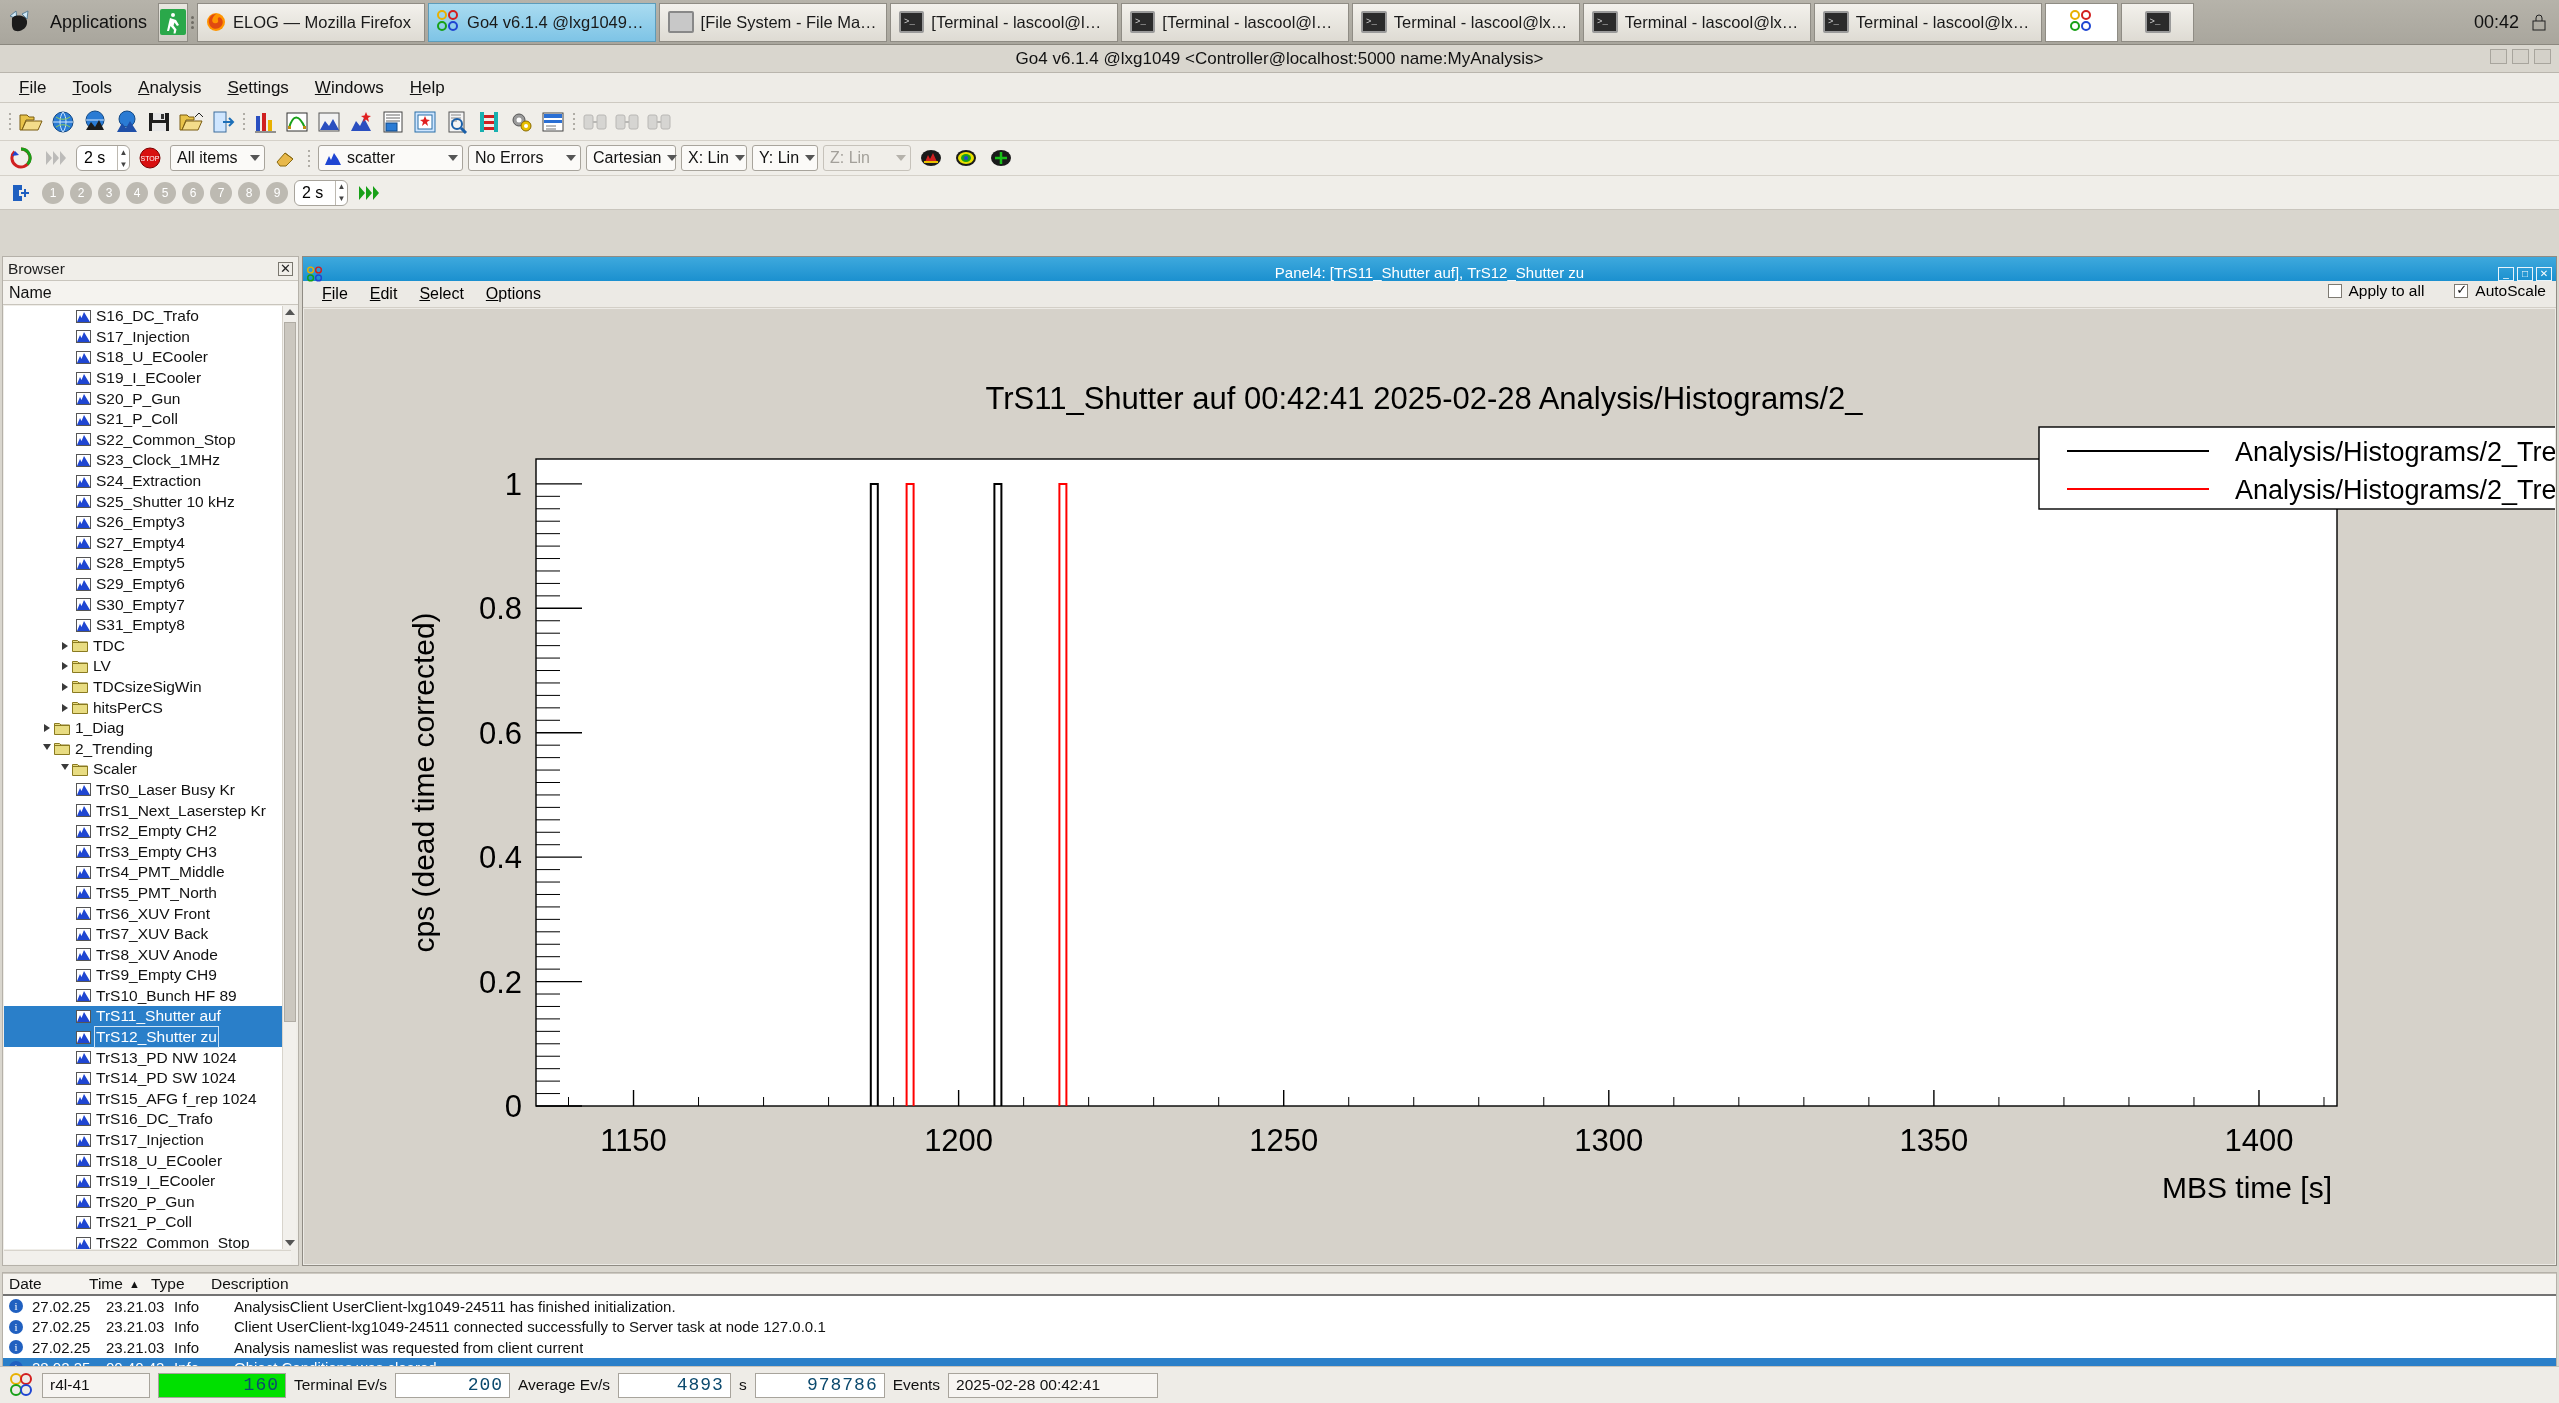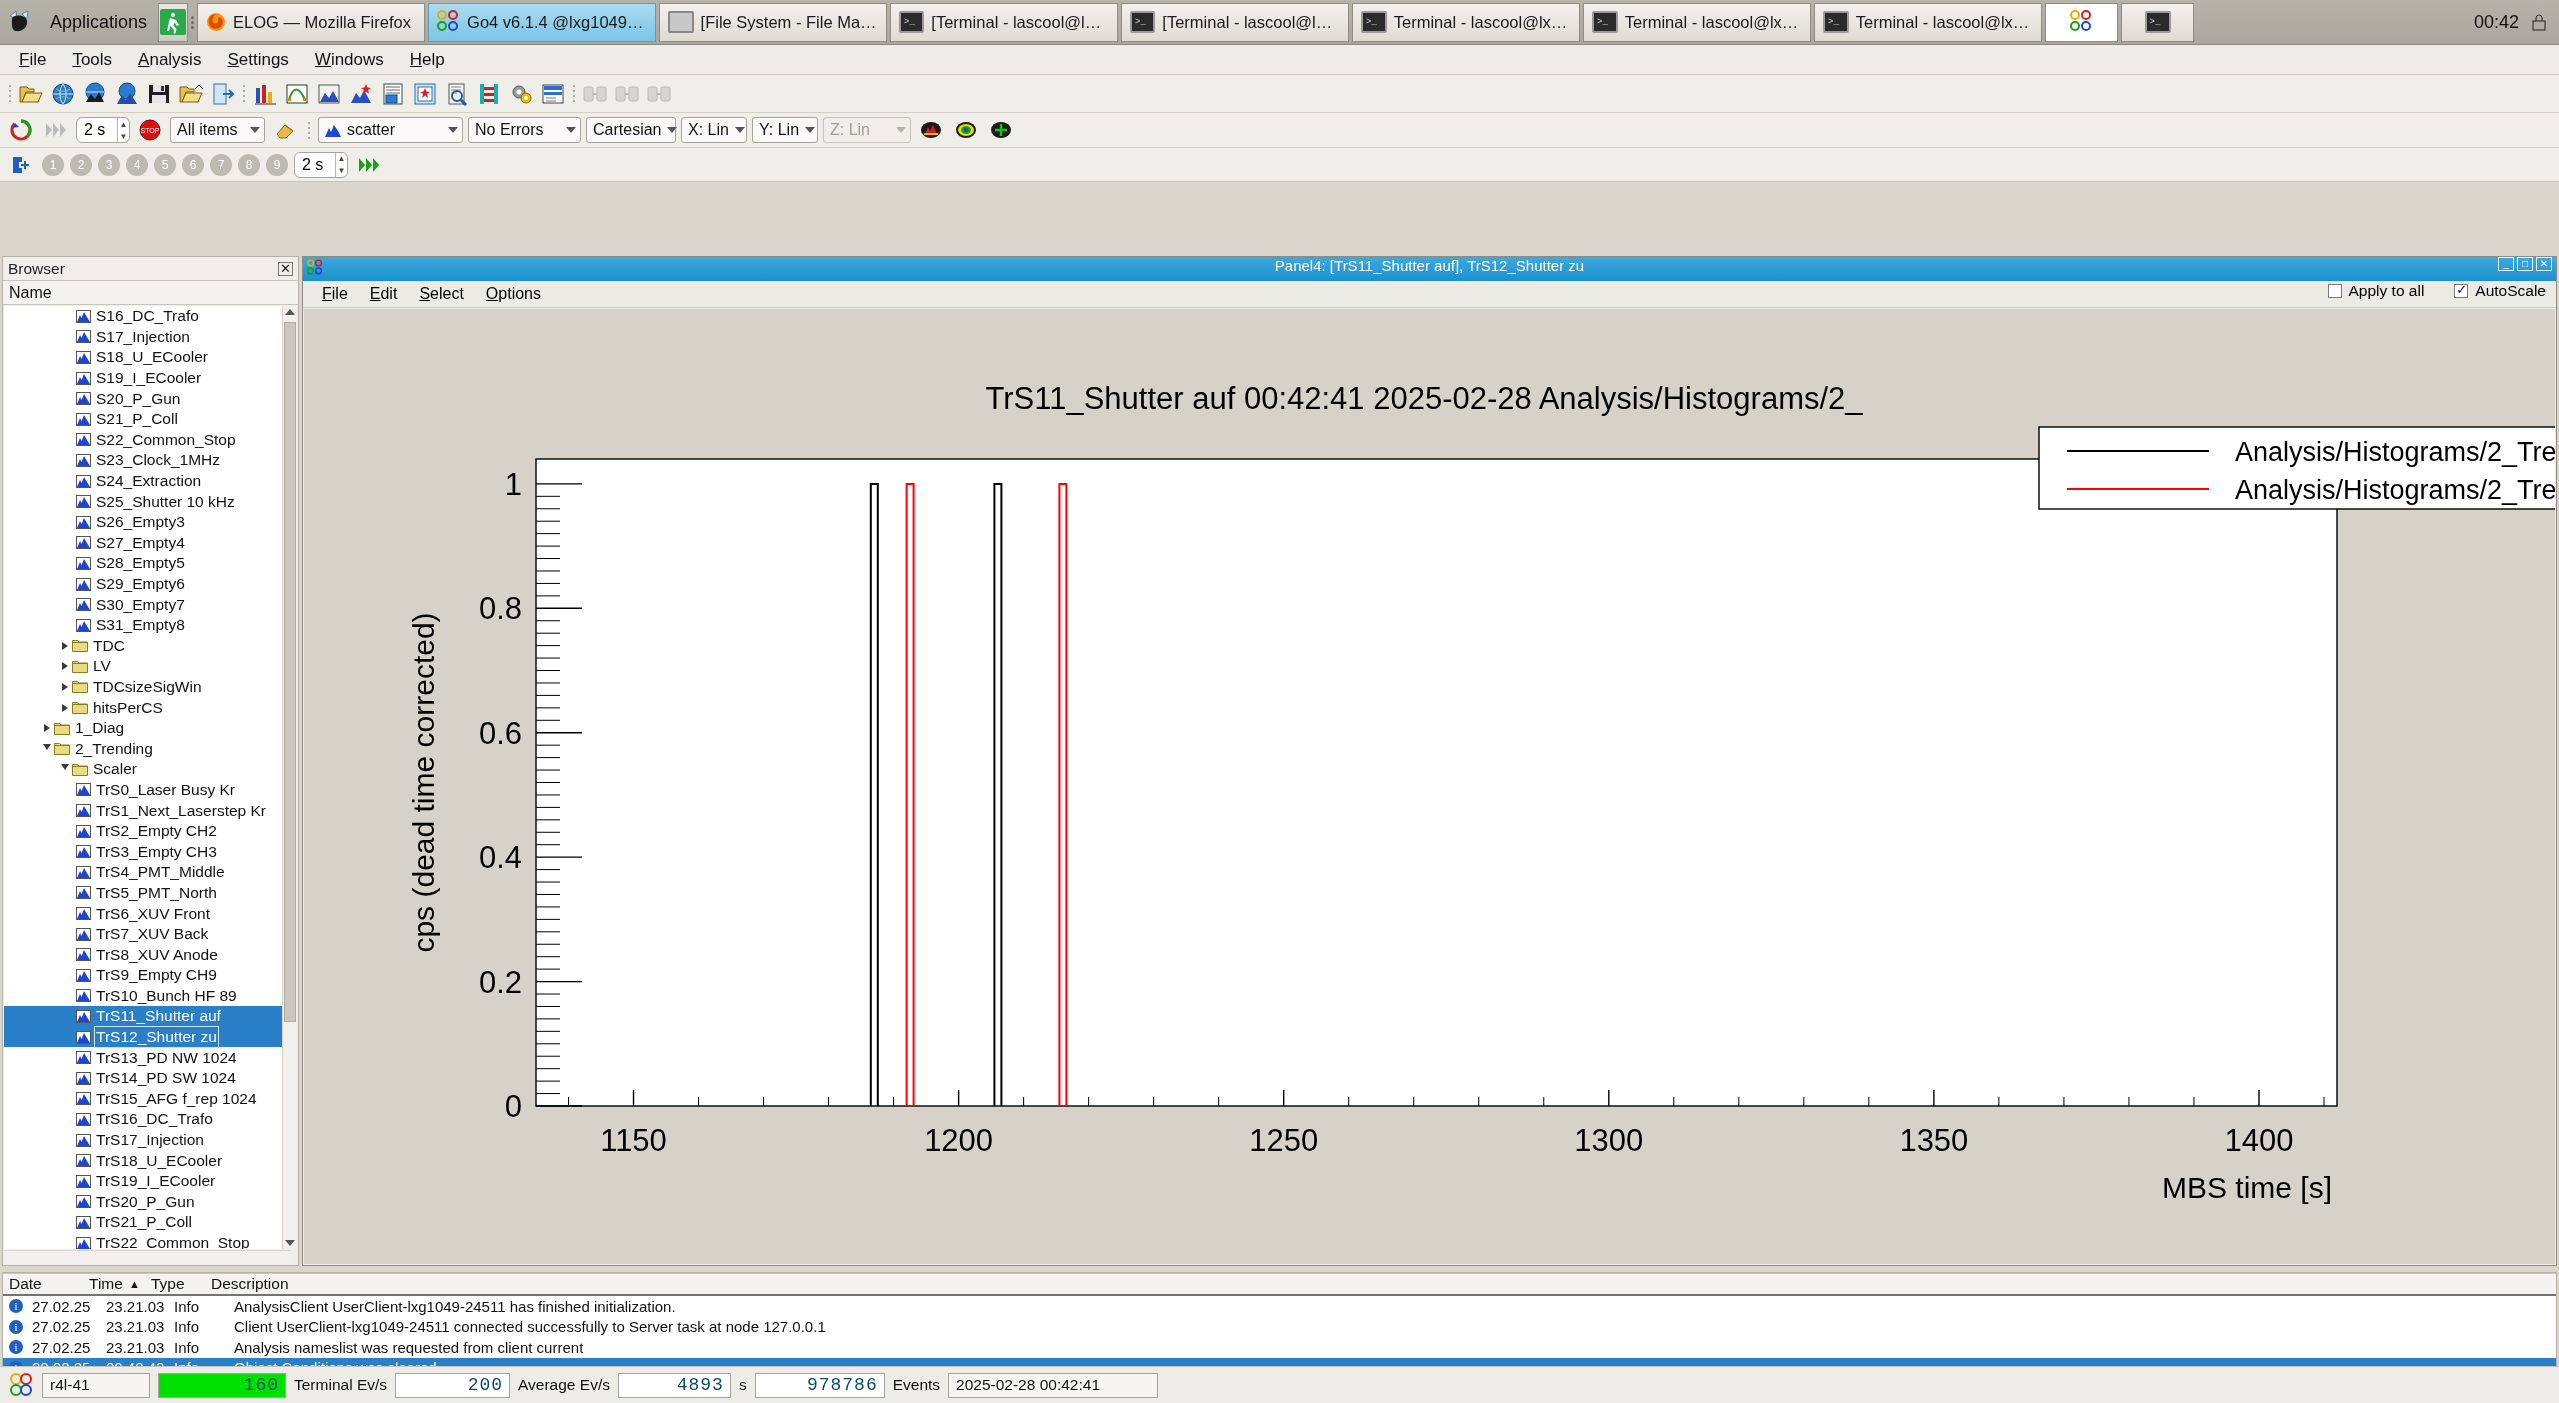--- a/index.html
+++ b/index.html
@@ -113,21 +113,21 @@
   .ico-fold { width:16px;height:13px;margin-right:5px;flex:0 0 auto; }
   #tree-scroll { position:absolute; right:2px; top:49px; width:14px; height:943px; background:#f2f0ec; border-left:1px solid #d8d4cc;}
   #tree-scroll .thumb{position:absolute;left:1px;width:12px;background:#cbc7bf;border:1px solid #b0aca4;}
   #tree-scroll .ar{position:absolute;left:2px;width:0;height:0;border-left:5px solid transparent;border-right:5px solid transparent;}
   #hscroll { position:absolute; left:1px; bottom:1px; width:287px; height:14px; background:#f2f0ec; border-top:1px solid #d8d4cc;}
 
   
   #panel { position:absolute; left:302px; top:211px; width:2255px; height:1010px;
            background:#eceae5; border:1px solid #8f8b83; }
   #panel-title { height:24px; background:linear-gradient(to bottom,#3ea9dd,#1b90cf);
-     display:flex; align-items:flex-start; padding:0 4px; color:#fff; font-size:15px; position:relative; }
+     display:flex; align-items:flex-end; padding:0 4px; color:#fff; font-size:15px; position:relative; }
   #panel-title .pt { position:absolute; left:0; right:0; text-align:center; font-size:15px; }
   #panel-title .pbtns { margin-left:auto; display:flex; gap:3px; z-index:2; }
   #panel-title .pbtns i { width:16px;height:14px;border:1px solid #e8f4fb;color:#fff;font-size:10px;
      display:flex;align-items:center;justify-content:center;line-height:1; font-style:normal;}
   #panel-menu { height:27px; display:flex; align-items:center; padding-left:8px; background:#eceae5;
      border-bottom:1px solid #d3cfc7; }
   #panel-menu .mi { padding:2px 11px; font-size:16px; }
   #panel-opts { position:absolute; right:10px; top:25px; display:flex; gap:30px; align-items:center; font-size:15.5px; }
   .chk { display:flex; align-items:center; gap:7px; }
   .chk .box { width:14px;height:14px;border:1px solid #7d7a72;background:#fff; position:relative; }
@@ -243,20 +243,28 @@
     <span class="tb-clock">00:42</span>
     <svg width="16" height="20" viewBox="0 0 16 20">
       <rect x="2" y="9" width="12" height="9" fill="none" stroke="#222"></rect>
       <path d="M5 9 V6 a3 3 0 0 1 6 0 V9" fill="none" stroke="#222"></path>
     </svg>
   </div>
 </div>
 
 <div id="go4">
 
+  <div id="go4-title">
+    <span class="t">Go4 v6.1.4 @lxg1049 &lt;Controller@localhost:5000 name:MyAnalysis&gt;</span>
+    <span class="wbtns">
+        <i></i>
+        <i></i>
+        <i></i>
+      </span>
+  </div>
 
   <div class="menubar">
     <div class="mi"><u>F</u>ile</div>
     <div class="mi"><u>T</u>ools</div>
     <div class="mi"><u>A</u>nalysis</div>
     <div class="mi"><u>S</u>ettings</div>
     <div class="mi"><u>W</u>indows</div>
     <div class="mi"><u>H</u>elp</div>
   </div>
 

